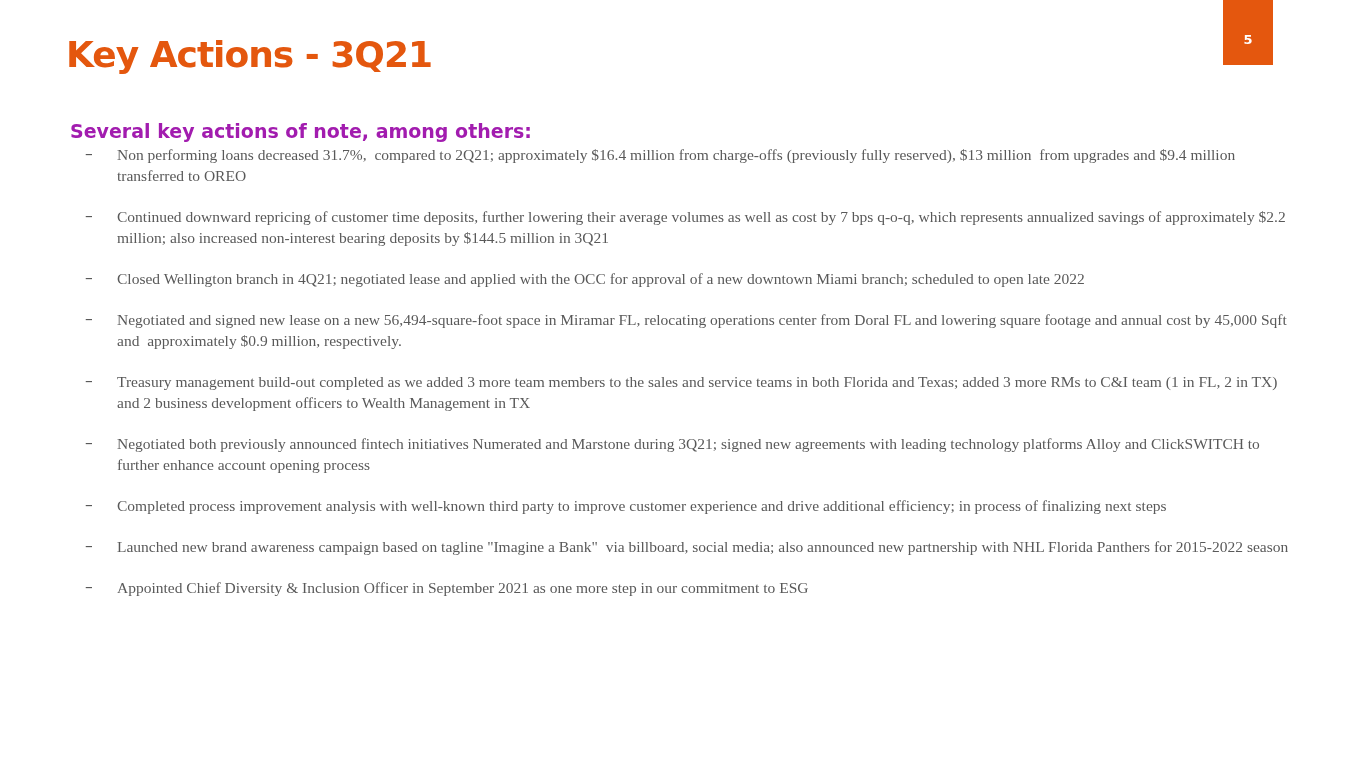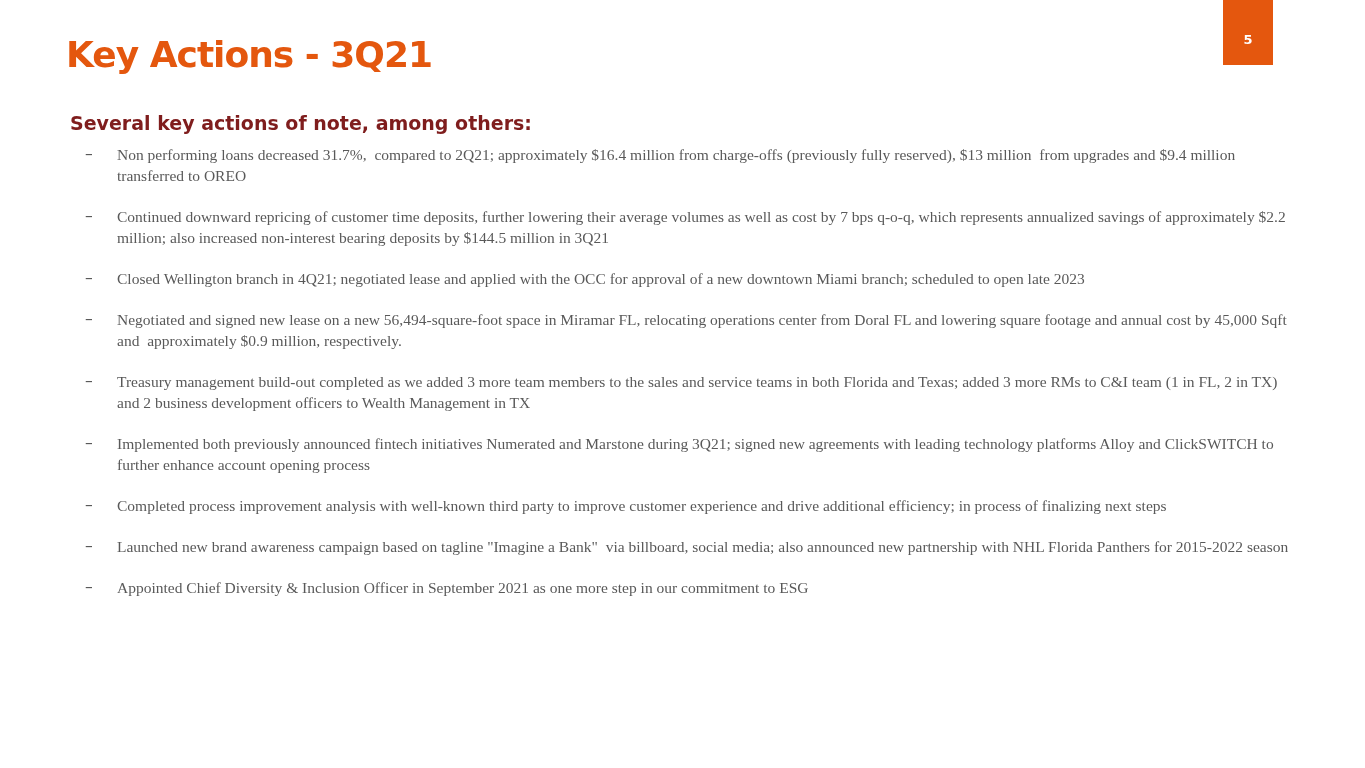--- a/index.html
+++ b/index.html
@@ -37,22 +37,22 @@
     top: 10px;
     color: #E4570E;
     font-size: 36px;
     font-weight: bold;
     letter-spacing: -1px;
     white-space: nowrap;
   }
   .slide-subtitle {
     position: absolute;
     left: 70px;
-    top: 96px;
-    color: #7f1d1d;
+    top: 104px;
+    color: #a21caf;
     font-size: 19px;
     font-weight: bold;
     white-space: nowrap;
   }
   ul.bullet-list {
     position: absolute;
     left: 85px;
     top: 144px;
     width: 1205px;
     margin: 0;
@@ -93,33 +93,33 @@
     <li>
       <span class="bullet-dash">–</span>
       <span class="bullet-text">Non performing loans decreased 31.7%,  compared to 2Q21; approximately $16.4 million from charge-offs (previously fully reserved), $13 million  from upgrades and $9.4 million transferred to OREO</span>
     </li>
     <li>
       <span class="bullet-dash">–</span>
       <span class="bullet-text">Continued downward repricing of customer time deposits, further lowering their average volumes as well as cost by 7 bps q-o-q, which represents annualized savings of approximately $2.2 million; also increased non-interest bearing deposits by $144.5 million in 3Q21</span>
     </li>
     <li>
       <span class="bullet-dash">–</span>
-      <span class="bullet-text">Closed Wellington branch in 4Q21; negotiated lease and applied with the OCC for approval of a new downtown Miami branch; scheduled to open late 2023</span>
+      <span class="bullet-text">Closed Wellington branch in 4Q21; negotiated lease and applied with the OCC for approval of a new downtown Miami branch; scheduled to open late 2022</span>
     </li>
     <li>
       <span class="bullet-dash">–</span>
       <span class="bullet-text">Negotiated and signed new lease on a new 56,494-square-foot space in Miramar FL, relocating operations center from Doral FL and lowering square footage and annual cost by 45,000 Sqft and  approximately $0.9 million, respectively.</span>
     </li>
     <li>
       <span class="bullet-dash">–</span>
       <span class="bullet-text">Treasury management build-out completed as we added 3 more team members to the sales and service teams in both Florida and Texas; added 3 more RMs to C&amp;I team (1 in FL, 2 in TX) and 2 business development officers to Wealth Management in TX</span>
     </li>
     <li>
       <span class="bullet-dash">–</span>
-      <span class="bullet-text">Implemented both previously announced fintech initiatives Numerated and Marstone during 3Q21; signed new agreements with leading technology platforms Alloy and ClickSWITCH to further enhance account opening process</span>
+      <span class="bullet-text">Negotiated both previously announced fintech initiatives Numerated and Marstone during 3Q21; signed new agreements with leading technology platforms Alloy and ClickSWITCH to further enhance account opening process</span>
     </li>
     <li>
       <span class="bullet-dash">–</span>
       <span class="bullet-text">Completed process improvement analysis with well-known third party to improve customer experience and drive additional efficiency; in process of finalizing next steps</span>
     </li>
     <li>
       <span class="bullet-dash">–</span>
       <span class="bullet-text">Launched new brand awareness campaign based on tagline "Imagine a Bank"  via billboard, social media; also announced new partnership with NHL Florida Panthers for 2015-2022 season</span>
     </li>
     <li>

